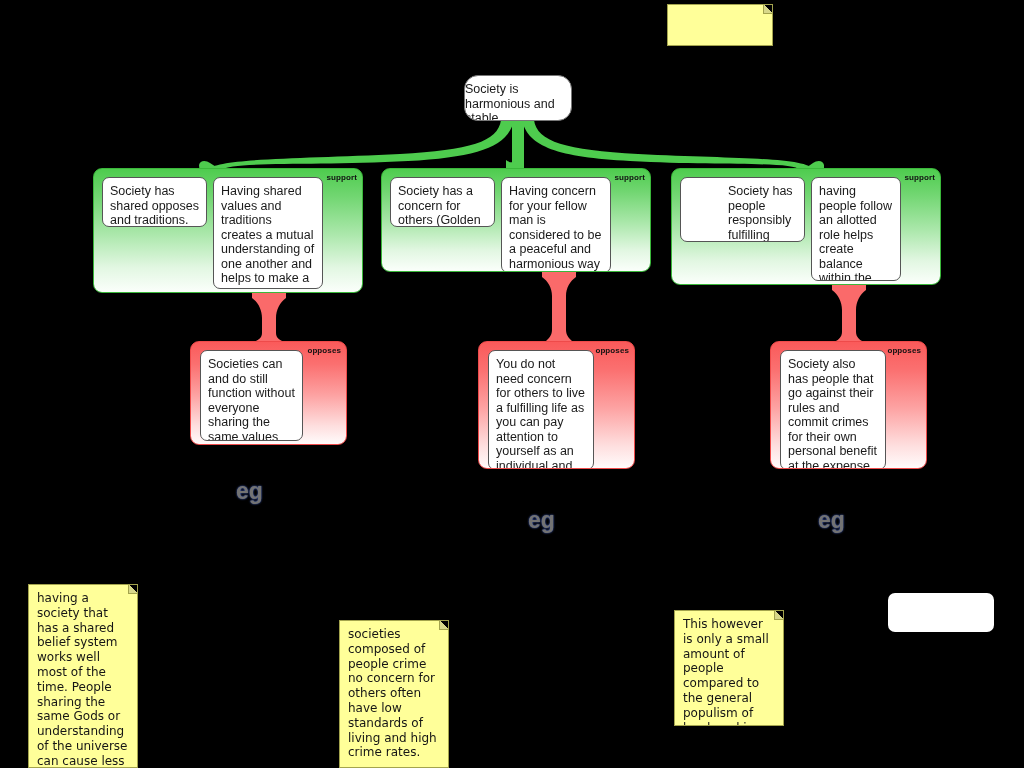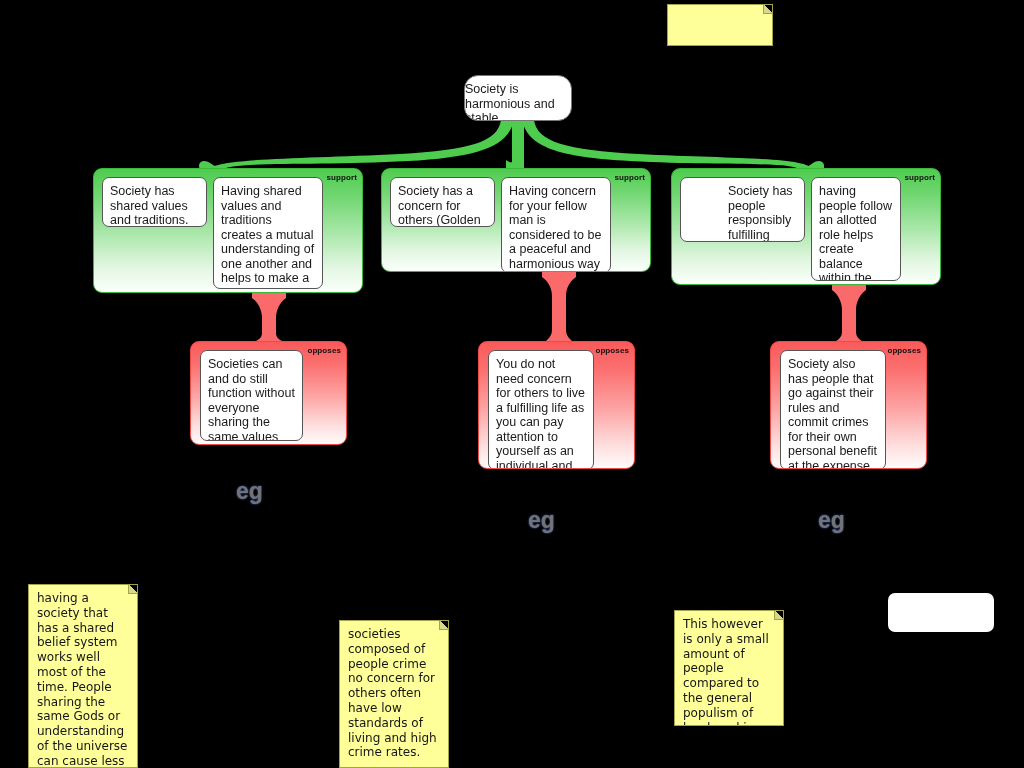--- a/index.html
+++ b/index.html
@@ -178,21 +178,21 @@
     </g>
   </svg>
 
   <div class="node claim-card" style="left:464px; top:75px; width:108px; height:46px;">
     <span>Society is harmonious and stable.</span>
   </div>
 
   <div class="group support" style="left:93px; top:168px; width:270px; height:125px;">
     <span class="group-label">support</span>
     <div class="reason" style="left:8px; top:8px; width:105px; height:50px;">
-      <span>Society has shared values and traditions.</span>
+      <span>Society has shared opposes and traditions.</span>
     </div>
     <div class="reason" style="left:119px; top:8px; width:110px; height:112px;">
       <span>Having shared values and traditions creates a mutual understanding of one another and helps to make a peaceful society.</span>
     </div>
   </div>
 
   <div class="group support" style="left:381px; top:168px; width:270px; height:104px;">
     <span class="group-label">support</span>
     <div class="reason" style="left:8px; top:8px; width:105px; height:50px;">
       <span>Society has a concern for others (Golden Rule).</span>

